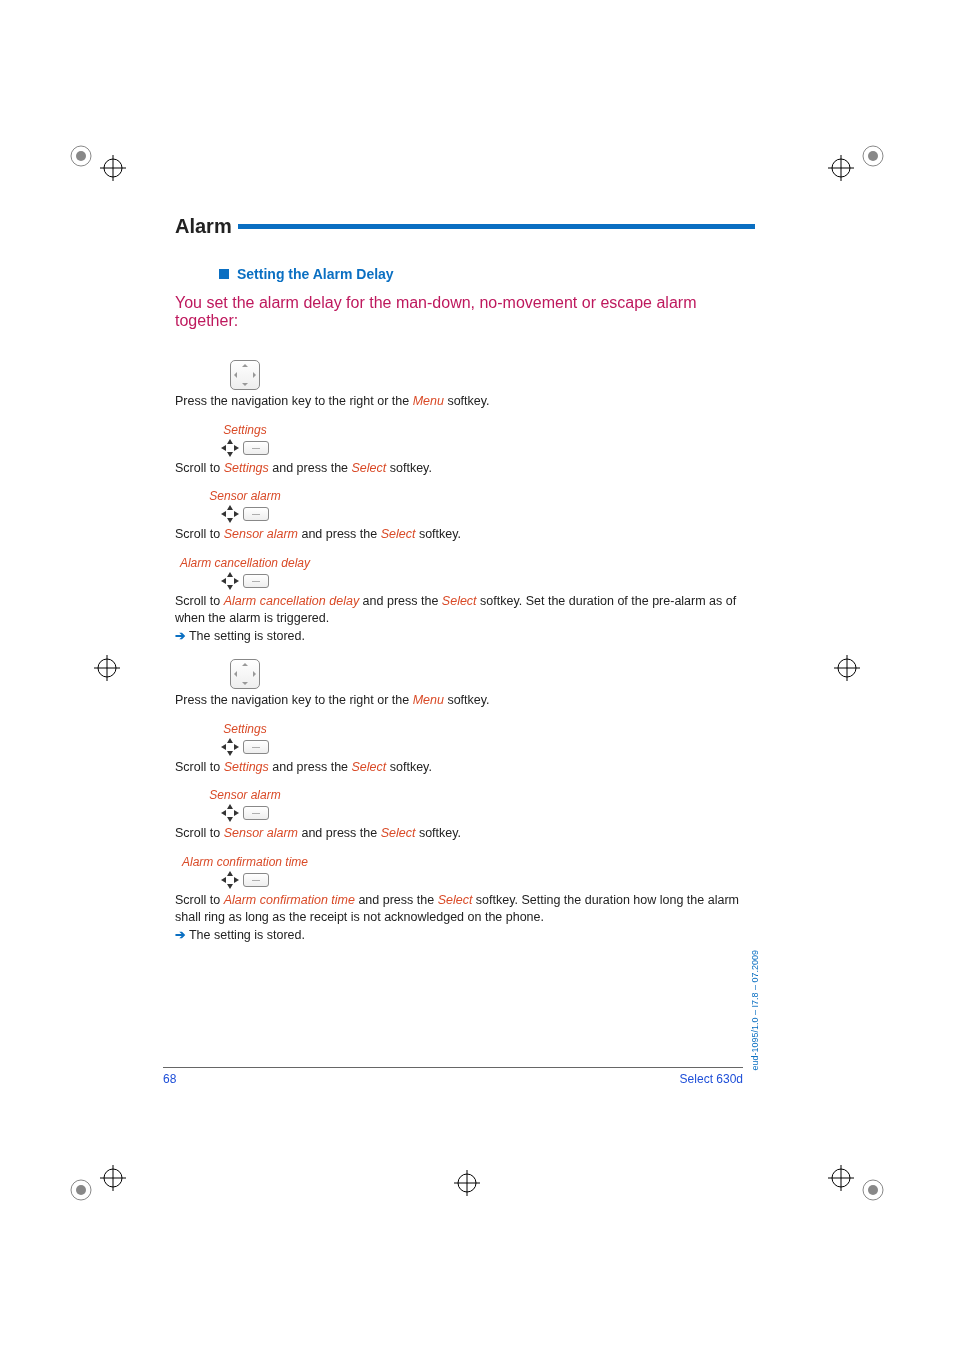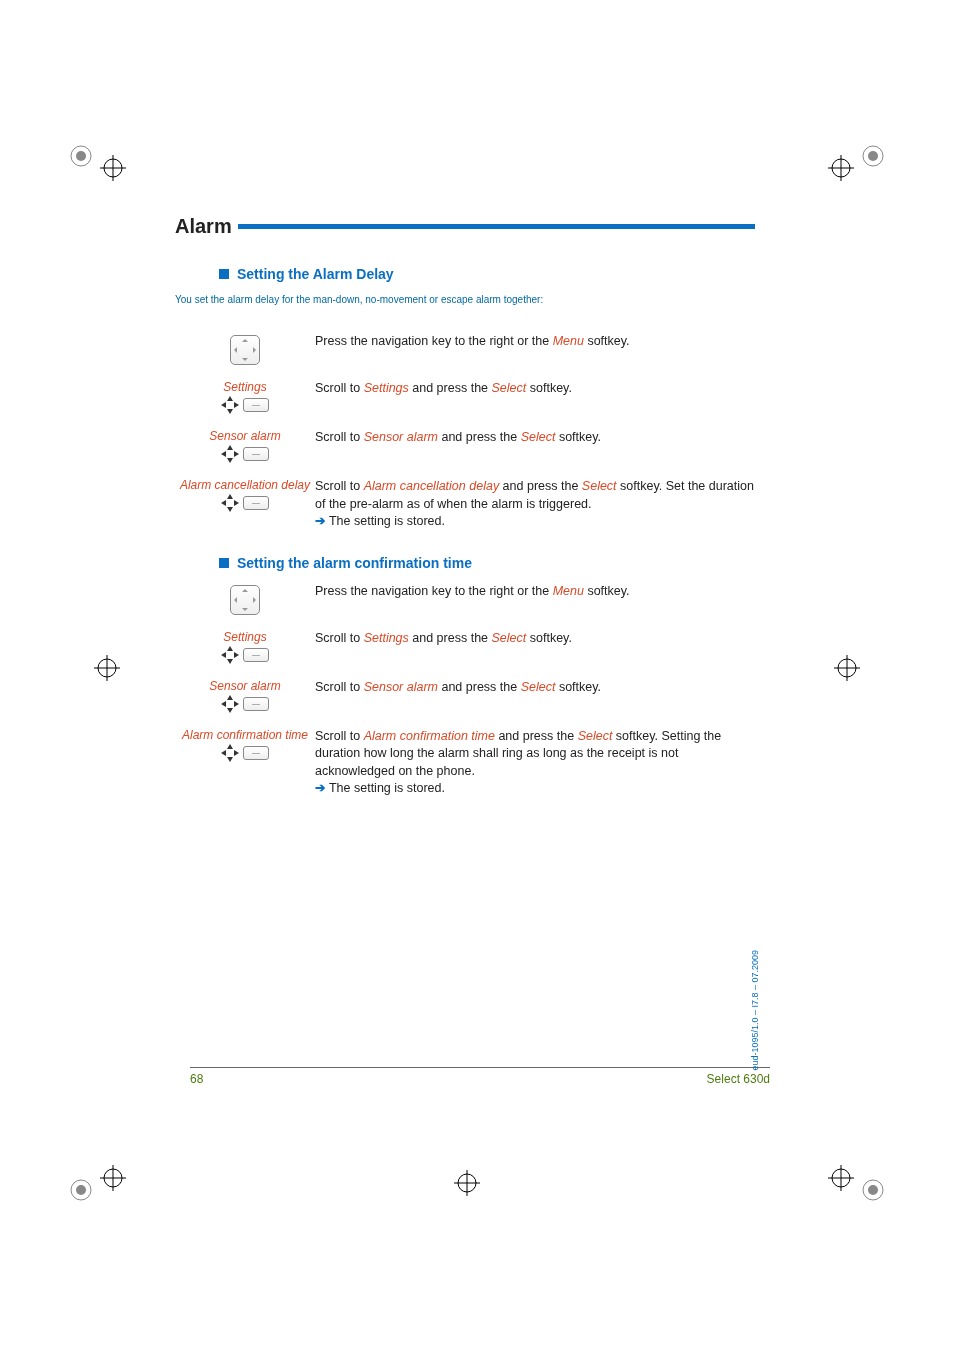--- a/index.html
+++ b/index.html
@@ -46,28 +46,29 @@
     padding-left: 44px;
   }
   .section-bullet {
     width: 10px;
     height: 10px;
     background: #0a6fc2;
     margin-right: 8px;
     display: inline-block;
   }
   .instruction-intro {
-    font-size: 10px;
-    color: #0369a1;
+    font-size: 16px;
+    color: #be185d;
     margin-bottom: 28px;
   }
   .step-row {
     display: flex;
     align-items: flex-start;
     margin-bottom: 12px;
+    flex-direction: column;
   }
   .step-left {
     width: 140px;
     text-align: center;
     flex-shrink: 0;
   }
   .step-right {
     flex: 1;
     font-size: 12.5px;
     color: #222;
@@ -167,27 +168,27 @@
     font-size: 8px;
     color: #666;
   }
   .arrow {
     color: #0a6fc2;
     font-weight: bold;
   }
   .footer {
     position: absolute;
     bottom: 265px;
-    left: 190px;
+    left: 163px;
     width: 580px;
     display: flex;
     justify-content: space-between;
     align-items: flex-end;
     font-size: 12px;
-    color: #4d7c0f;
+    color: #1d4ed8;
     border-top: 0.5px solid #666;
     padding-top: 4px;
   }
   .side-vertical {
     position: absolute;
     right: 194px;
     bottom: 280px;
     writing-mode: vertical-rl;
     transform: rotate(180deg);
     font-size: 9px;
@@ -354,24 +355,20 @@
           </span>
         <span class="softkey-btn"></span>
       </span>
     </div>
     <div class="step-right">
       <span>Scroll to </span><span class="menu-term">Alarm cancellation delay</span><span> and press the </span><span class="menu-term">Select</span><span> softkey. Set the duration of the pre-alarm as of when the alarm is triggered.</span><br>
       <span class="arrow">➔ </span><span>The setting is stored.</span>
     </div>
   </div>
 
-  <div class="section-heading" style="margin-top:24px;">
-    <span class="section-bullet"></span>
-    <span>Setting the alarm confirmation time</span>
-  </div>
 
   <div class="step-row">
     <div class="step-left">
       <span class="left-label"></span>
       <span class="nav-key-icon">
         <span class="nav-key-inner-left"></span><span class="nav-key-inner-right"></span>
       </span>
     </div>
     <div class="step-right">
       <span>Press the navigation key to the right or the </span><span class="menu-term">Menu</span><span> softkey.</span>

